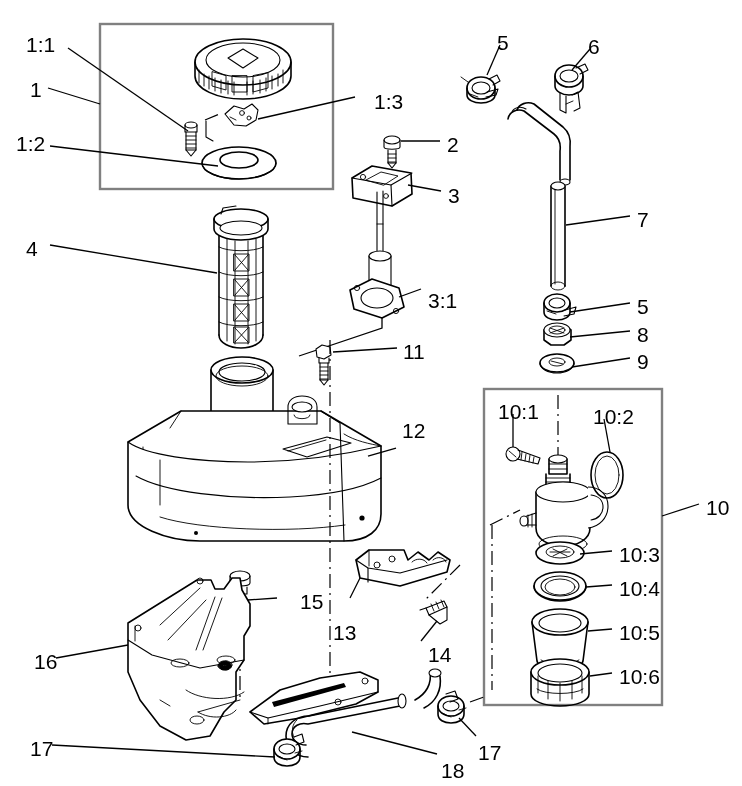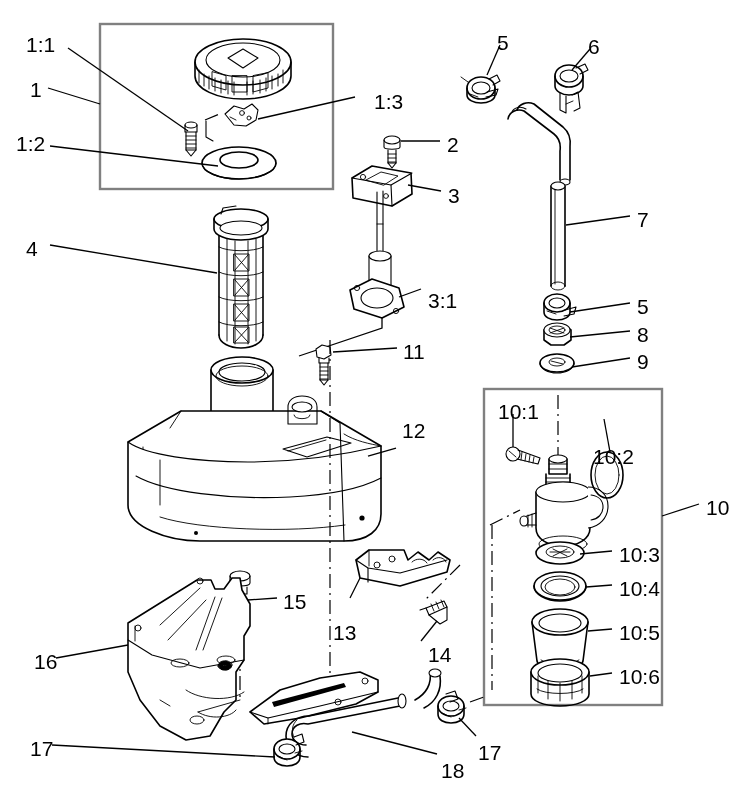--- a/index.html
+++ b/index.html
@@ -525,28 +525,28 @@
   <div class="callout" style="left:447px;top:134px;">2</div>
   <div class="callout" style="left:448px;top:185px;">3</div>
   <div class="callout" style="left:637px;top:209px;">7</div>
   <div class="callout" style="left:26px;top:238px;">4</div>
   <div class="callout" style="left:428px;top:290px;">3:1</div>
   <div class="callout" style="left:637px;top:296px;">5</div>
   <div class="callout" style="left:637px;top:324px;">8</div>
   <div class="callout" style="left:637px;top:351px;">9</div>
   <div class="callout" style="left:403px;top:341px;">11</div>
   <div class="callout" style="left:498px;top:401px;text-align:right;">10:1</div>
-  <div class="callout" style="left:593px;top:406px;margin-top:40px;">10:2</div>
+  <div class="callout" style="left:593px;top:406px;">10:2</div>
   <div class="callout" style="left:706px;top:497px;">10</div>
   <div class="callout" style="left:402px;top:420px;text-align:right;">12</div>
   <div class="callout" style="left:619px;top:544px;">10:3</div>
   <div class="callout" style="left:619px;top:578px;">10:4</div>
   <div class="callout" style="left:619px;top:622px;">10:5</div>
   <div class="callout" style="left:619px;top:666px;">10:6</div>
-  <div class="callout" style="left:283px;top:591px;">15</div>
+  <div class="callout" style="left:300px;top:591px;">15</div>
   <div class="callout" style="left:333px;top:622px;">13</div>
   <div class="callout" style="left:388px;top:644px;margin-left:40px;">14</div>
   <div class="callout" style="left:34px;top:651px;">16</div>
   <div class="callout" style="left:30px;top:738px;">17</div>
   <div class="callout" style="left:478px;top:742px;">17</div>
   <div class="callout" style="left:441px;top:760px;">18</div>
 
 </div>
 
 </body></html>

